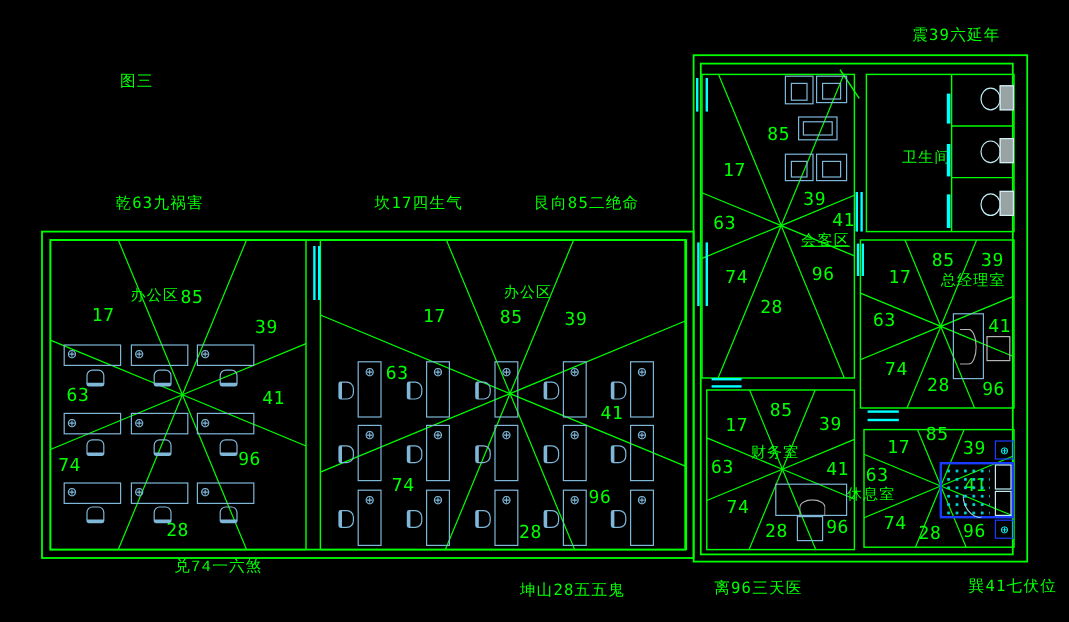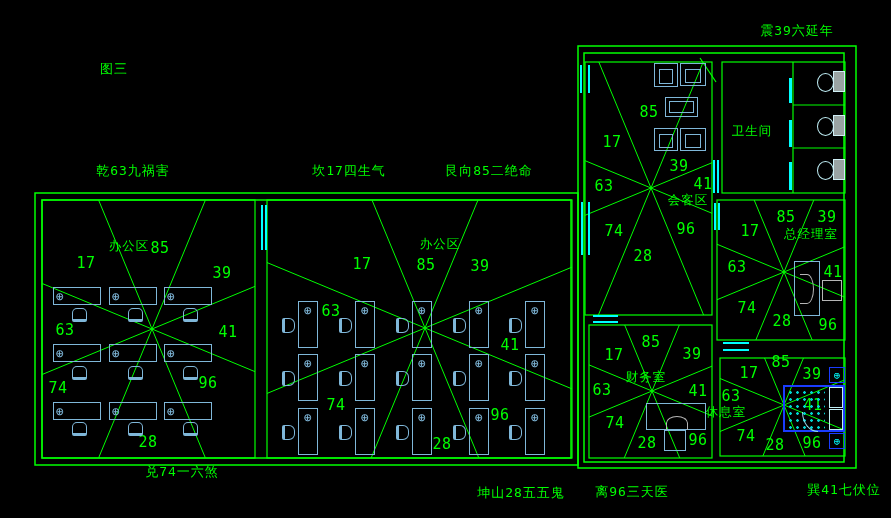--- a/index.html
+++ b/index.html
@@ -114,30 +114,30 @@
       <span class="lbl num" style="left: 148px; top: 442px;">28</span>
       <span class="lbl room-name" style="left: 440px; top: 244px;">办公区</span>
       <span class="lbl num" style="left: 362px; top: 264px;">17</span>
       <span class="lbl num" style="left: 426px; top: 265px;">85</span>
       <span class="lbl num" style="left: 480px; top: 266px;">39</span>
       <span class="lbl num" style="left: 331px; top: 311px;">63</span>
       <span class="lbl num" style="left: 510px; top: 345px;">41</span>
       <span class="lbl num" style="left: 336px; top: 405px;">74</span>
       <span class="lbl num" style="left: 500px; top: 415px;">96</span>
       <span class="lbl num" style="left: 442px; top: 444px;">28</span>
-      <span class="lbl room-name" style="left: 688px; top: 200px;">会客区</span>
+      <span class="lbl room-name" style="left: 688px; top: 200px; text-decoration: underline;">会客区</span>
       <span class="lbl num" style="left: 649px; top: 112px;">85</span>
       <span class="lbl num" style="left: 612px; top: 142px;">17</span>
       <span class="lbl num" style="left: 679px; top: 166px;">39</span>
       <span class="lbl num" style="left: 604px; top: 186px;">63</span>
       <span class="lbl num" style="left: 703px; top: 184px;">41</span>
       <span class="lbl num" style="left: 614px; top: 231px;">74</span>
       <span class="lbl num" style="left: 686px; top: 229px;">96</span>
       <span class="lbl num" style="left: 643px; top: 256px;">28</span>
-      <span class="lbl room-name" style="left: 752px; top: 131px;">卫生间</span>
+      <span class="lbl room-name" style="left: 772px; top: 131px;">卫生间</span>
       <span class="lbl room-name" style="left: 811px; top: 234px;">总经理室</span>
       <span class="lbl num" style="left: 786px; top: 217px;">85</span>
       <span class="lbl num" style="left: 827px; top: 217px;">39</span>
       <span class="lbl num" style="left: 750px; top: 231px;">17</span>
       <span class="lbl num" style="left: 737px; top: 267px;">63</span>
       <span class="lbl num" style="left: 833px; top: 272px;">41</span>
       <span class="lbl num" style="left: 747px; top: 308px;">74</span>
       <span class="lbl num" style="left: 782px; top: 321px;">28</span>
       <span class="lbl num" style="left: 828px; top: 325px;">96</span>
       <span class="lbl room-name" style="left: 646px; top: 377px;">财务室</span>
@@ -157,21 +157,21 @@
       <span class="lbl num" style="left: 813px; top: 405px;">41</span>
       <span class="lbl num" style="left: 746px; top: 436px;">74</span>
       <span class="lbl num" style="left: 775px; top: 445px;">28</span>
       <span class="lbl num" style="left: 812px; top: 443px;">96</span>
       <span class="lbl peri" style="left: 114px; top: 68px;">图三</span>
       <span class="lbl peri" style="left: 797px; top: 30px;">震39六延年</span>
       <span class="lbl peri" style="left: 133px; top: 170px;">乾63九祸害</span>
       <span class="lbl peri" style="left: 349px; top: 170px;">坎17四生气</span>
       <span class="lbl peri" style="left: 489px; top: 170px;">艮向85二绝命</span>
       <span class="lbl peri" style="left: 182px; top: 472px; font-family: Liberation Mono, monospace;">兑74一六煞</span>
-      <span class="lbl peri" style="left: 477px; top: 492px; margin-left: 44px;">坤山28五五鬼</span>
+      <span class="lbl peri" style="left: 477px; top: 492px;">坤山28五五鬼</span>
       <span class="lbl peri" style="left: 632px; top: 491px;">离96三天医</span>
       <span class="lbl peri" style="left: 844px; top: 489px;">巽41七伏位</span>
       <div class="win win-v" style="left: 580px; top: 65px; width: 10px; height: 28px;"></div>
       <div class="win win-v" style="left: 581px; top: 202px; width: 9px; height: 53px;"></div>
       <div class="win win-h" style="left: 593px; top: 315px; width: 25px; height: 8px;"></div>
       <div class="win win-v" style="left: 261px; top: 205px; width: 6px; height: 45px;"></div>
       <div class="win win-h" style="left: 723px; top: 342px; width: 26px; height: 9px;"></div>
       <div class="win win-v" style="left: 713px; top: 160px; width: 6px; height: 33px;"></div>
       <div class="win win-v" style="left: 714px; top: 203px; width: 6px; height: 27px;"></div>
       <div class="strip" style="left: 789px; top: 78px; height: 25px;"></div>

